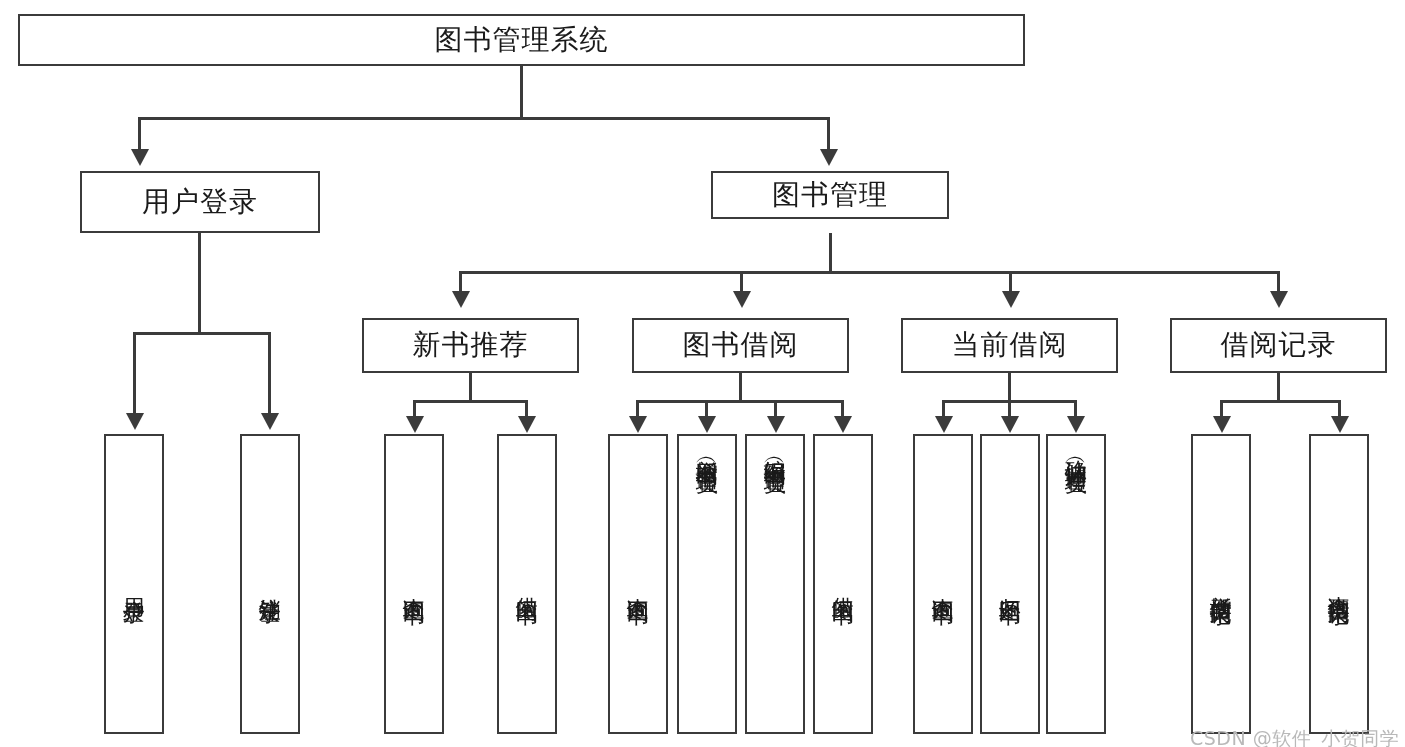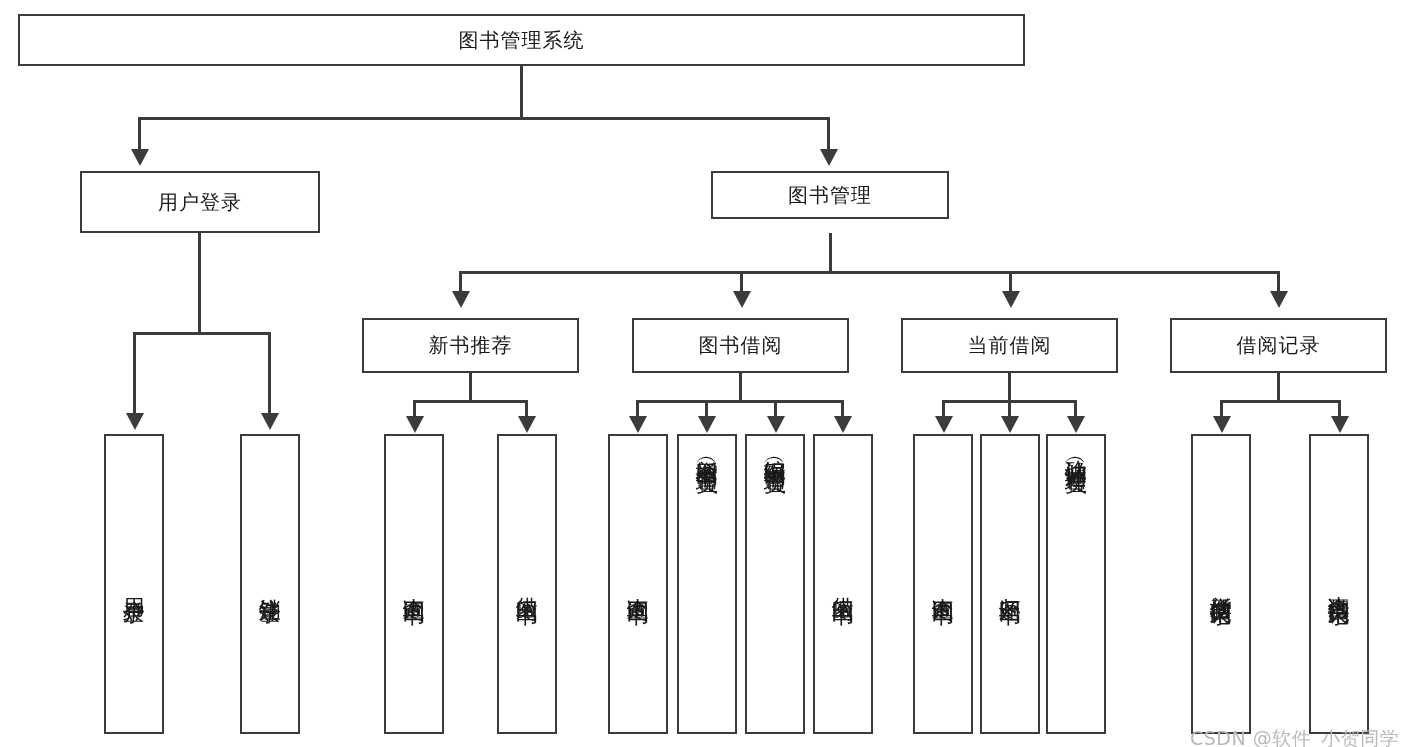--- a/index.html
+++ b/index.html
@@ -21,21 +21,21 @@
     position: absolute;
     box-sizing: border-box;
     border: 2px solid #3b3b3b;
     background: #ffffff;
     display: flex;
     align-items: center;
     justify-content: center;
     color: #1a1a1a;
   }
   .node.horiz {
-    font-size: 20px;
+    font-size: 28px;
     letter-spacing: 1px;
     text-align: right;
   }
   .node .label {
     display: block;
     white-space: pre;
     line-height: 1.02;
   }
   
   .node.vert {

